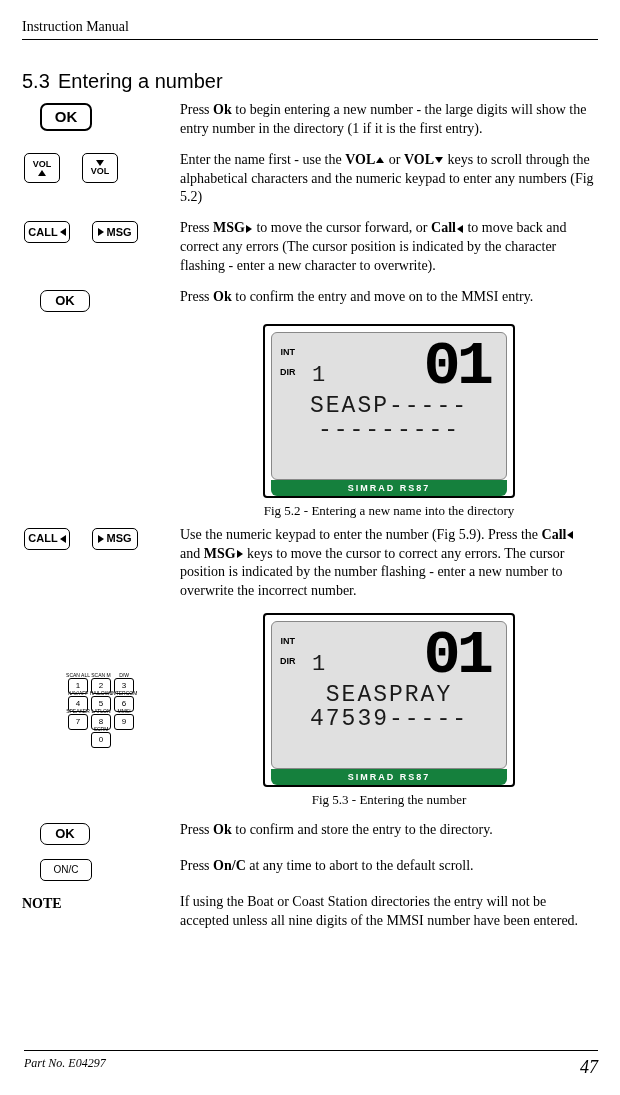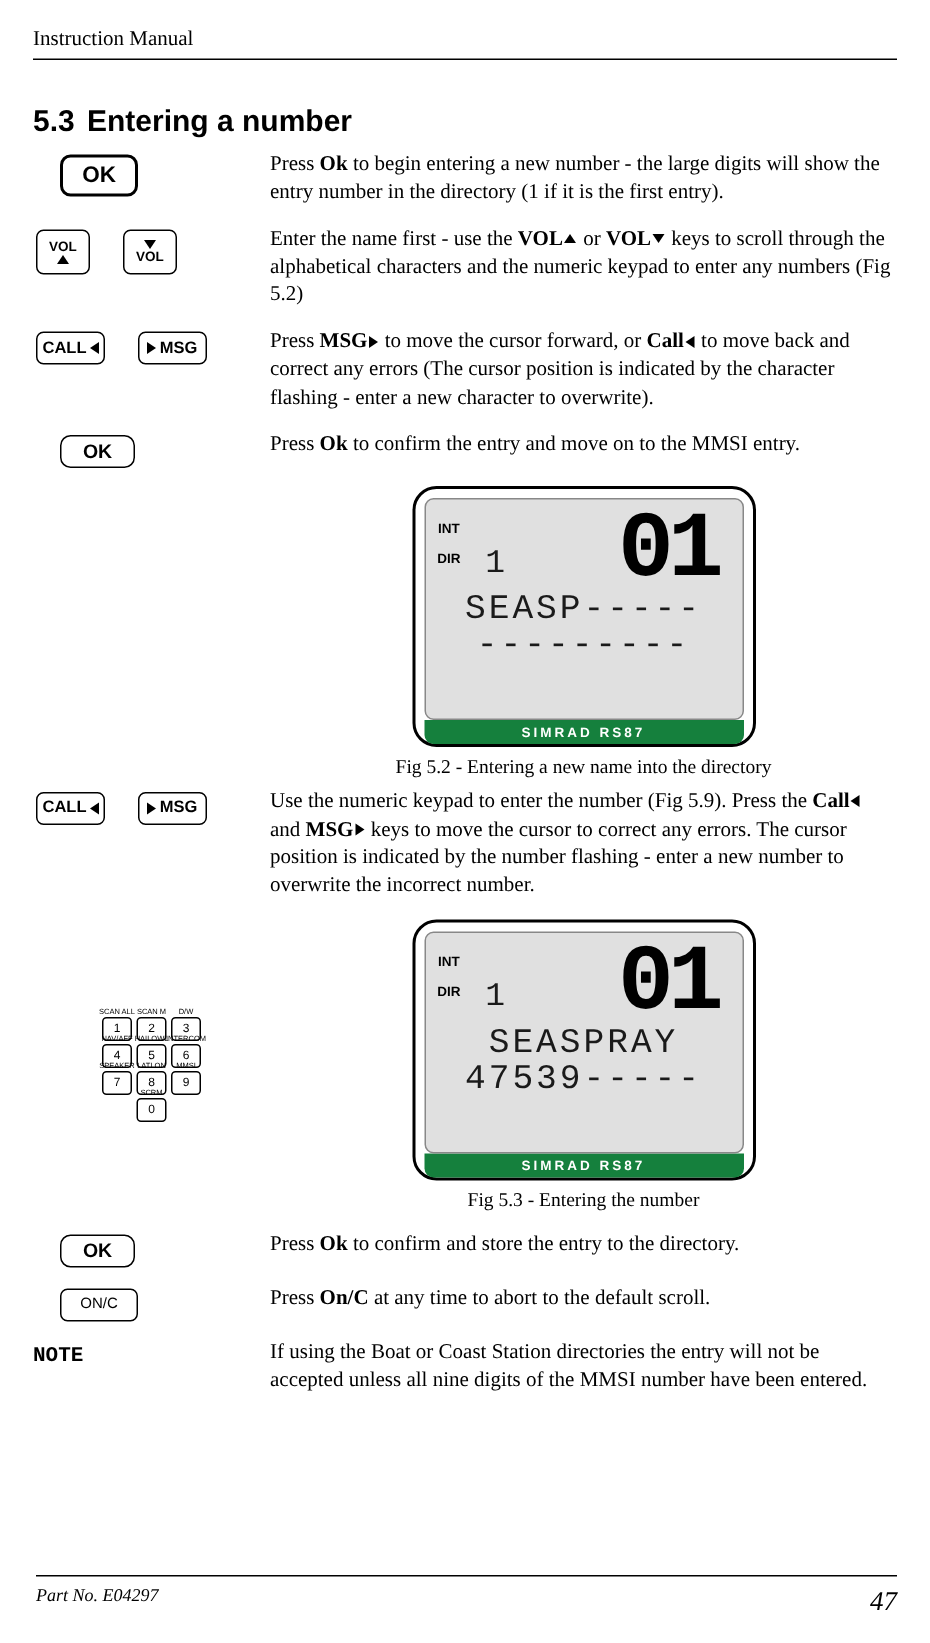--- a/index.html
+++ b/index.html
@@ -18,21 +18,21 @@
   }
   .header-area {
     border-bottom: 1px solid #000;
     text-align: left;
     padding-bottom: 2px;
     margin-bottom: 28px;
   }
   .header-text { font-size: 14px; }
   h2.section-title {
     font-family: Arial, Helvetica, sans-serif;
-    font-weight: bold;
+    font-weight: normal;
     font-size: 20px;
     margin-bottom: 6px;
   }
   .section-num { display:inline-block; width:36px; }
   .row { display: flex; align-items: flex-start; margin-bottom: 12px; }
   .icons-col {
     width: 158px;
     flex: 0 0 158px;
     display: flex;
     gap: 22px;
@@ -66,24 +66,24 @@
   .tri-down { border-left:4px solid transparent; border-right:4px solid transparent; border-top:6px solid #000; }
   .tri-left { border-top:4px solid transparent; border-bottom:4px solid transparent; border-right:6px solid #000; }
   .tri-right { border-top:4px solid transparent; border-bottom:4px solid transparent; border-left:6px solid #000; }
   .inline-tri { vertical-align: middle; margin: 0 1px; }
   b { font-weight: bold; }
   .fig-wrap { text-align: center; margin: 6px 0 6px 158px; }
   .fig-caption { font-size: 13px; margin-top: 4px; }
   .lcd {
     display: inline-block;
     border: 2px solid #000;
-    border-radius: 16px;
+    border-radius: 4px;
     background: #fff;
     padding: 6px 6px 0 6px;
-    width: 229px;
+    width: 252px;
   }
   .lcd-inner {
     border: 1px solid #888;
     background: #e0e0e0;
     border-radius: 6px;
     padding: 6px 8px 4px 8px;
     position: relative;
     height: 148px;
   }
   .lcd-side {
@@ -322,21 +322,21 @@
   <div class="row">
     <div class="icons-col single">
       <span class="key key-onc">ON/C</span>
     </div>
     <div class="text-col">
       <p><span>Press </span><b>On/C</b><span> at any time to abort to the default scroll.</span></p>
     </div>
   </div>
 
   <div class="row">
-    <div class="icons-col" style="padding-left:0;font-family:Liberation Mono, monospace;">
+    <div class="icons-col" style="padding-left:0;">
       <span class="note-label">NOTE</span>
     </div>
     <div class="text-col">
       <p>If using the Boat or Coast Station directories the entry will not be accepted unless all nine digits of the MMSI number have been entered.</p>
     </div>
   </div>
 </div>
 
 <div class="footer">
   <span>Part No. E04297</span>

